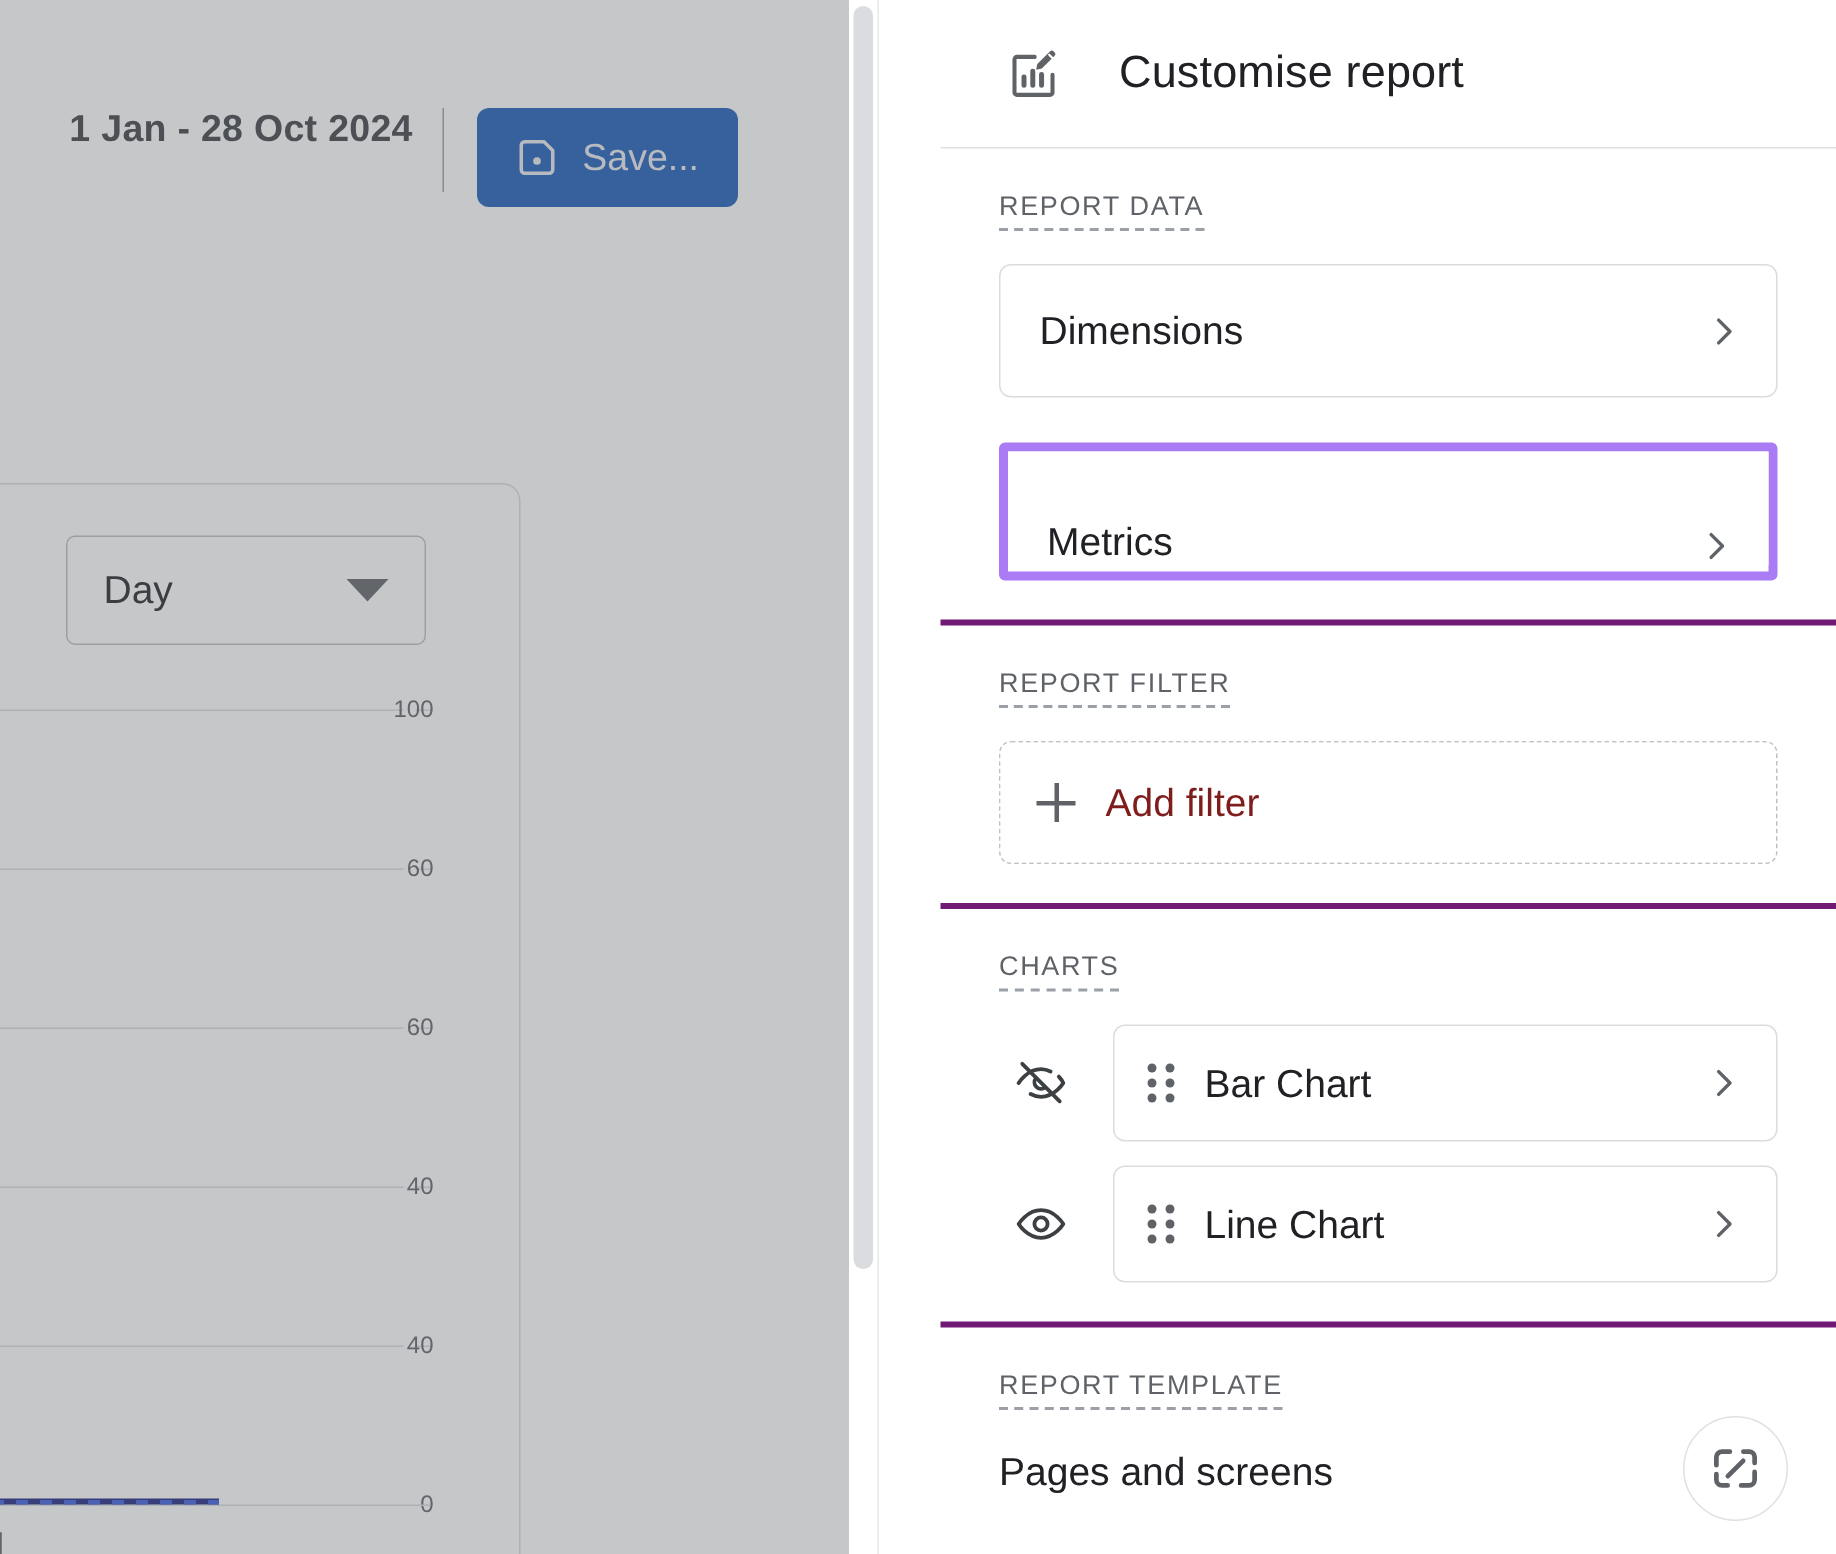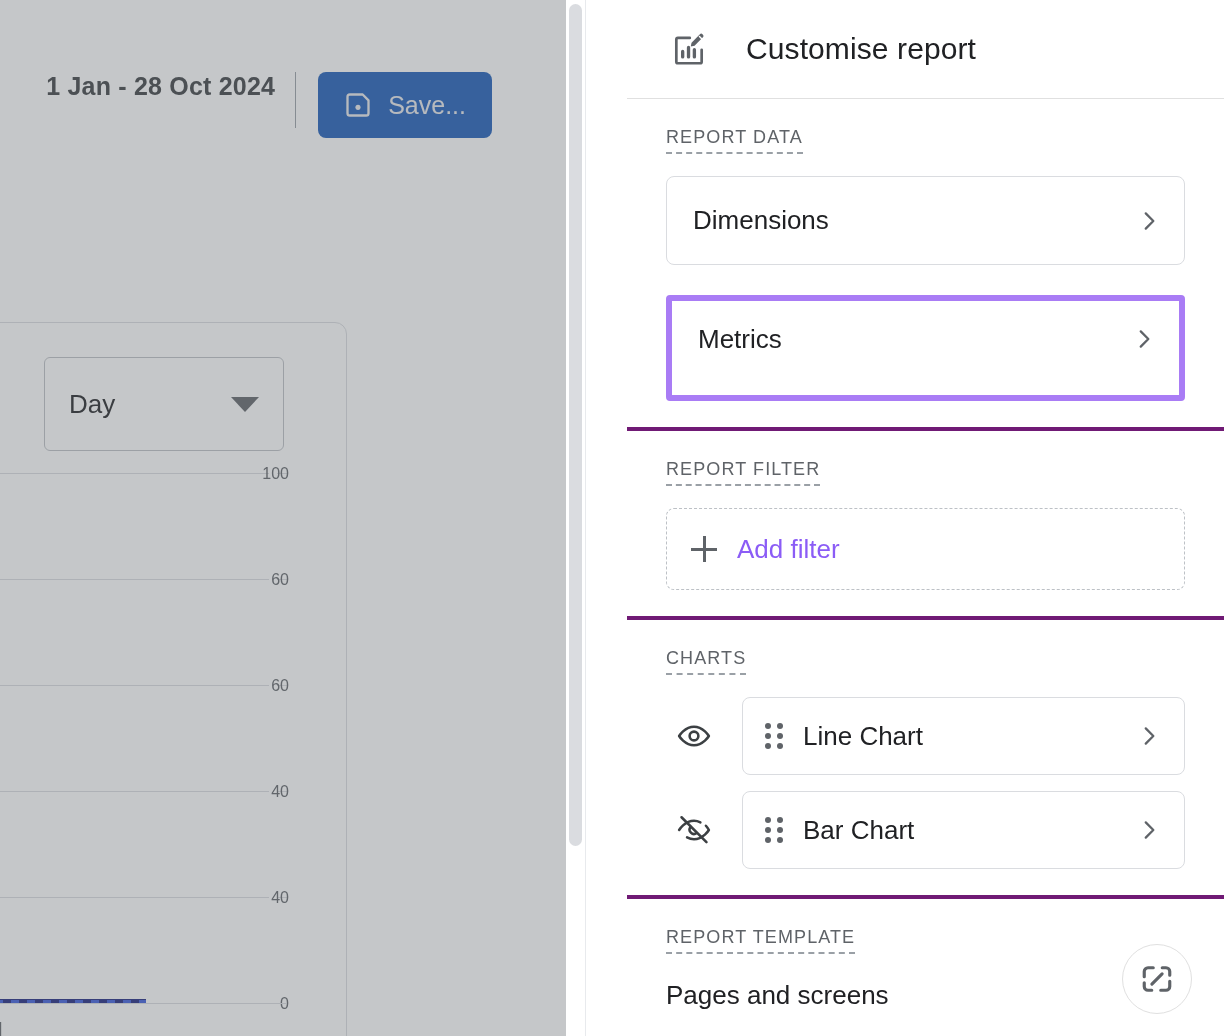--- a/index.html
+++ b/index.html
@@ -72,21 +72,21 @@
     width: 417px;
     height: 760px;
     background: #ffffff;
     border: 1px solid #dadce0;
     border-radius: 12px;
     overflow: hidden;
   }
   .gran-select {
     position: absolute;
     left: 113px; top: 34px;
-    width: 240px; height: 94px;
+    width: 240px; height: 73px;
     border: 1px solid #bdc1c6;
     border-radius: 6px;
     display: flex;
     align-items: center;
     padding: 0 24px;
     background: transparent;
     cursor: pointer;
   }
   .gran-label {
     font-size: 26px;
@@ -240,41 +240,42 @@
   .highlight-wrap {
     border: 6px solid #a97cf5;
     border-radius: 4px;
     padding: 0;
     margin-top: 19px;
   }
   .highlight-wrap .row-card {
     border: none;
     border-radius: 0;
     height: 76px;
-    margin-bottom: 18px;
+    margin-bottom: 4px;
+    align-items: flex-end;
   }
 
   .dashed-box {
     height: 82px;
     border: 1px dashed #bdc1c6;
     border-radius: 8px;
     display: flex;
     align-items: center;
     padding: 0 24px;
     cursor: pointer;
   }
   .plus {
     width: 26px; height: 26px; position: relative; flex:none; margin-right: 20px;
   }
   .plus::before, .plus::after {
     content: ""; position: absolute; background: #5f6368;
   }
   .plus::before { left: 0; top: 12px; width: 26px; height: 2.5px; }
   .plus::after { top: 0; left: 12px; height: 26px; width: 2.5px; }
-  .addfilter-text { font-size: 26px; color: #8b5cf6; }
+  .addfilter-text { font-size: 26px; color: #7f1d1d; }
 
   .chart-row {
     display: flex;
     align-items: center;
     margin-bottom: 16px;
   }
   .chart-row:last-child { margin-bottom: 0; }
   .eye-btn {
     width: 56px; height: 56px;
     display: flex; align-items: center; justify-content: center;
@@ -435,63 +436,63 @@
       </div>
     </div>
 
     <div class="section">
       <div class="section-label">Charts</div>
 
       <div class="chart-row">
         <span class="eye-btn">
           <span class="eye-icon">
             <svg viewBox="0 0 24 24" fill="none" stroke="#3c4043" stroke-width="1.8" stroke-linecap="round" stroke-linejoin="round">
-              <path d="M1.5 12S5.4 5.5 12 5.5 22.5 12 22.5 12 18.6 18.5 12 18.5 1.5 12 1.5 12z"></path>
-              <circle cx="12" cy="12" r="3.1"></circle>
-            </svg>
-          </span>
-        </span>
-        <div class="chart-card">
-          <span class="drag-handle">
-              <i></i>
-              <i></i>
-              <i></i>
-              <i></i>
-              <i></i>
-              <i></i>
-            </span>
-          <span class="chart-name">Line Chart</span>
-          <span class="chev">
-            <svg viewBox="0 0 24 24" fill="none" stroke="#5f6368" stroke-width="2.1" stroke-linecap="round" stroke-linejoin="round">
-                <polyline points="9 5 16 12 9 19"></polyline>
-              </svg>
-          </span>
-        </div>
-      </div>
-
-      <div class="chart-row">
-        <span class="eye-btn">
-          <span class="eye-icon">
-            <svg viewBox="0 0 24 24" fill="none" stroke="#3c4043" stroke-width="1.8" stroke-linecap="round" stroke-linejoin="round">
               <path d="M1.5 12S5.4 5.5 12 5.5c1.7 0 3.2.45 4.5 1.1M20.4 9c1.3 1.4 2.1 3 2.1 3S18.6 18.5 12 18.5c-1.9 0-3.5-.55-4.9-1.3"></path>
               <path d="M9.6 9.7a3.1 3.1 0 0 0 4.3 4.4"></path>
               <line x1="3.2" y1="3" x2="20.8" y2="20.6"></line>
             </svg>
           </span>
         </span>
         <div class="chart-card">
           <span class="drag-handle">
               <i></i>
               <i></i>
               <i></i>
               <i></i>
               <i></i>
               <i></i>
             </span>
           <span class="chart-name">Bar Chart</span>
+          <span class="chev">
+            <svg viewBox="0 0 24 24" fill="none" stroke="#5f6368" stroke-width="2.1" stroke-linecap="round" stroke-linejoin="round">
+                <polyline points="9 5 16 12 9 19"></polyline>
+              </svg>
+          </span>
+        </div>
+      </div>
+
+      <div class="chart-row">
+        <span class="eye-btn">
+          <span class="eye-icon">
+            <svg viewBox="0 0 24 24" fill="none" stroke="#3c4043" stroke-width="1.8" stroke-linecap="round" stroke-linejoin="round">
+              <path d="M1.5 12S5.4 5.5 12 5.5 22.5 12 22.5 12 18.6 18.5 12 18.5 1.5 12 1.5 12z"></path>
+              <circle cx="12" cy="12" r="3.1"></circle>
+            </svg>
+          </span>
+        </span>
+        <div class="chart-card">
+          <span class="drag-handle">
+              <i></i>
+              <i></i>
+              <i></i>
+              <i></i>
+              <i></i>
+              <i></i>
+            </span>
+          <span class="chart-name">Line Chart</span>
           <span class="chev">
             <svg viewBox="0 0 24 24" fill="none" stroke="#5f6368" stroke-width="2.1" stroke-linecap="round" stroke-linejoin="round">
                 <polyline points="9 5 16 12 9 19"></polyline>
               </svg>
           </span>
         </div>
       </div>
     </div>
 
     <div class="section no-border">

